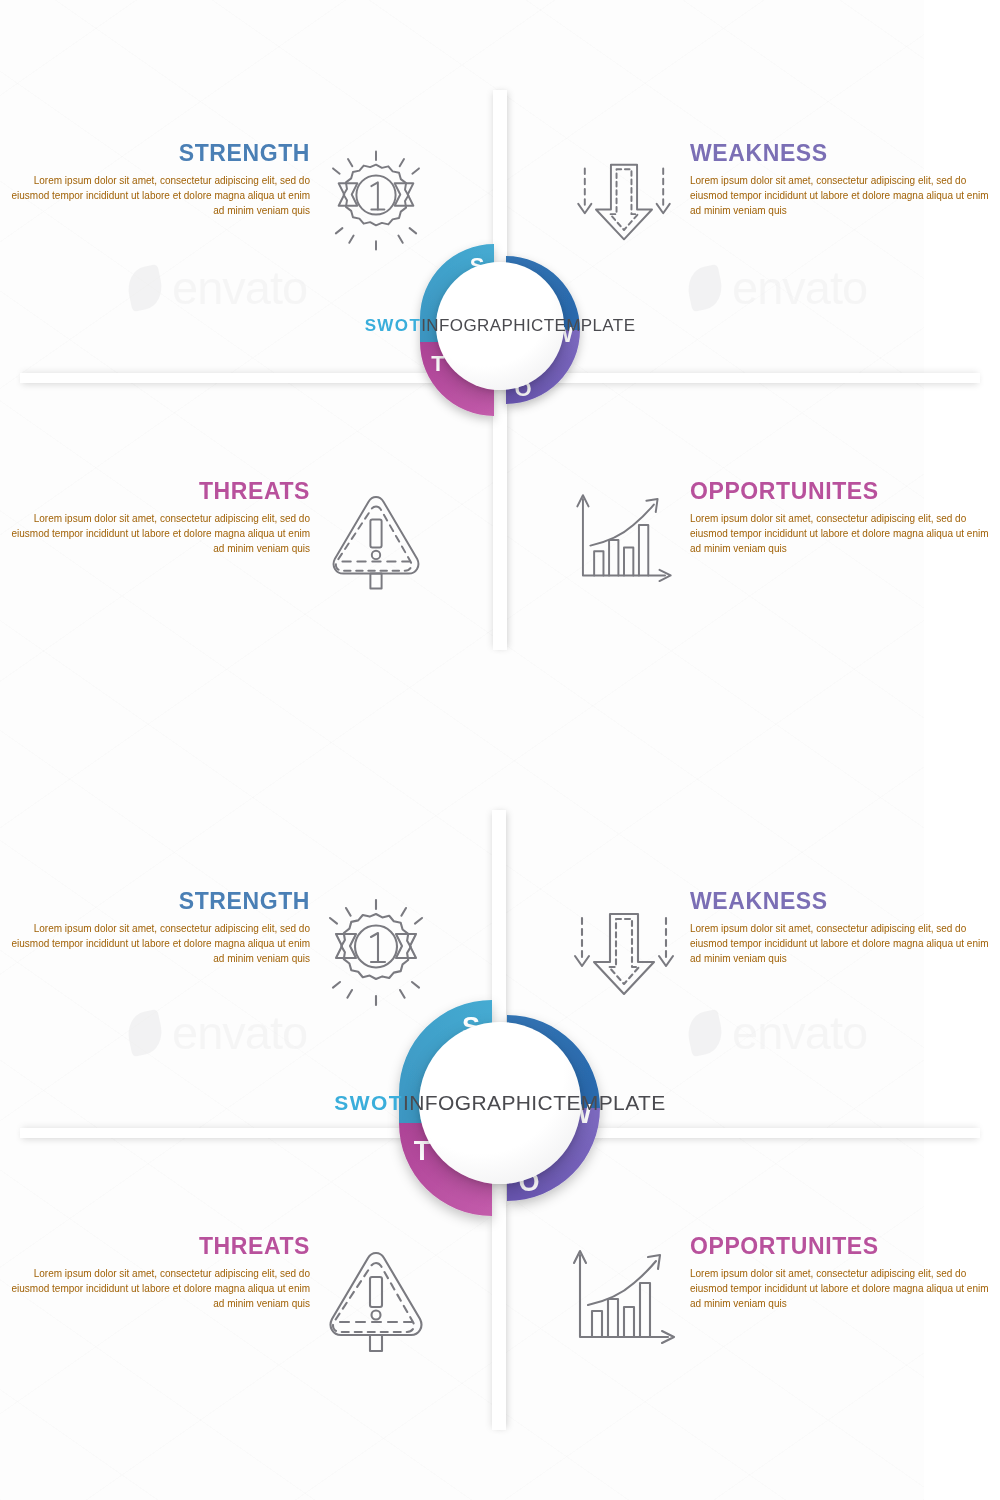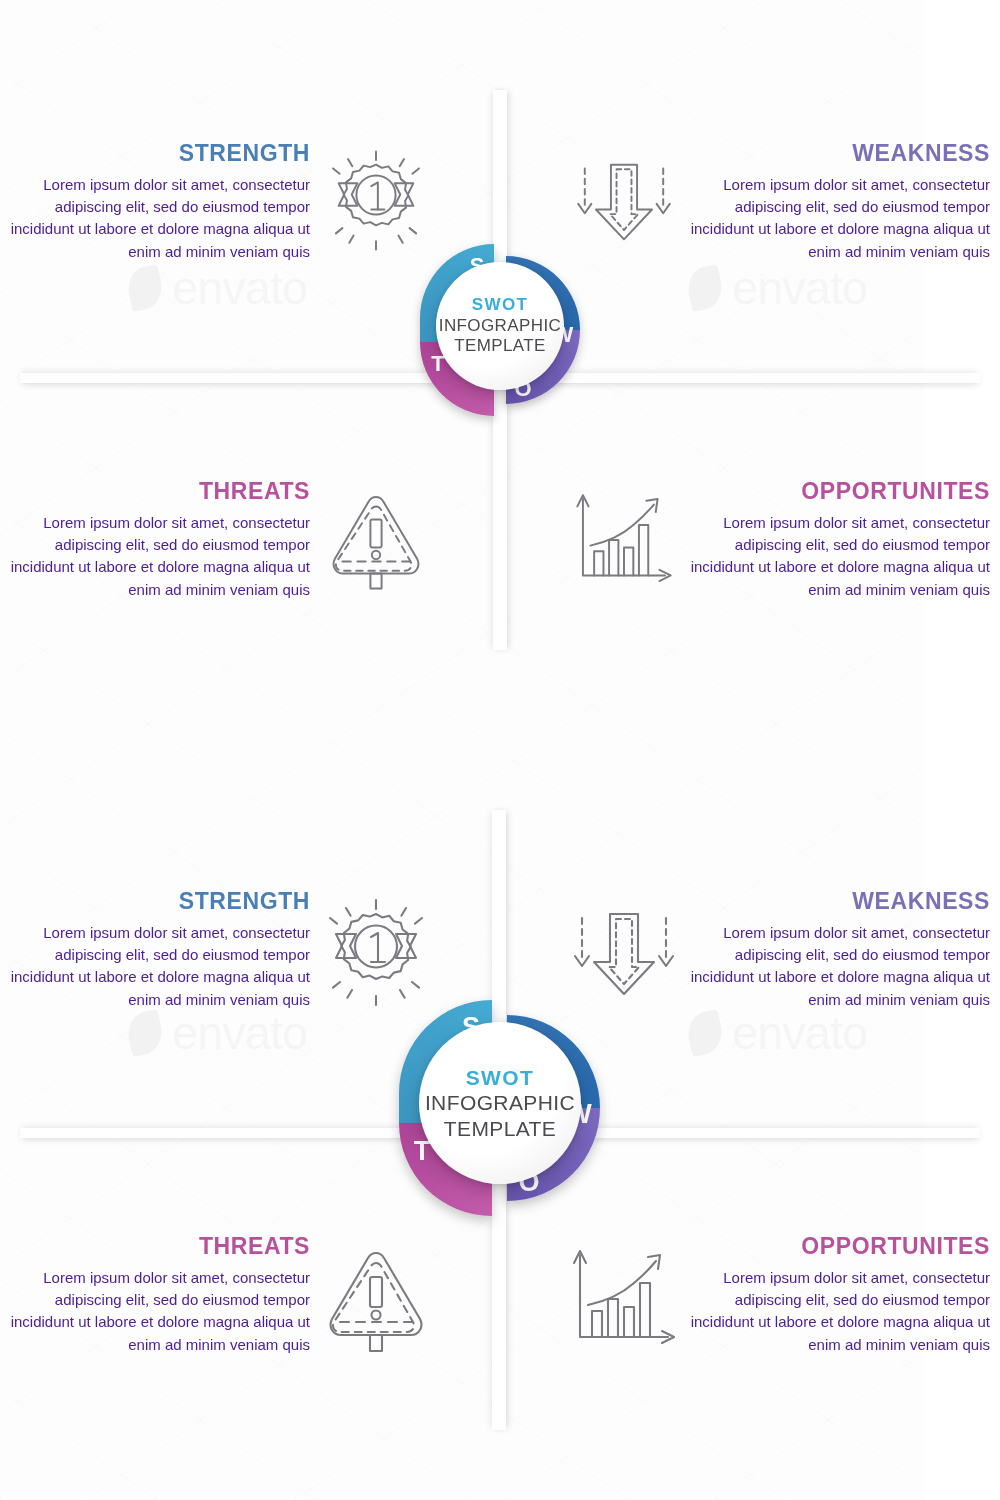--- a/index.html
+++ b/index.html
@@ -54,34 +54,34 @@
     width:430px;
     display:flex;
     align-items:flex-start;
     gap:6px;
   }
   .quad.left{ left:10px; flex-direction:row; }
   .quad.right{ right:10px; flex-direction:row-reverse; }
 
   .qtext{ width:300px; }
   .quad.left .qtext{ text-align:right; }
-  .quad.right .qtext{ text-align:right; }
+  .quad.right .qtext{ text-align:left; }
 
   .qtitle{
     font-size:23px;
     font-weight:bold;
     letter-spacing:0.6px;
     margin:0 0 9px 0;
     line-height:1;
     white-space:nowrap;
   }
   .qbody{
-    font-size:15px;
+    font-size:10px;
     line-height:1.48;
-    color:#4c1d95;
+    color:#a16207;
     margin:0;
   }
   .qicon{
     width:120px;height:120px;
     flex:0 0 120px;
     display:flex;align-items:flex-start;justify-content:center;
     padding-top:4px;
   }
   .qicon svg{ display:block; }
 
@@ -92,21 +92,21 @@
     transform:translateX(-50%);
   }
   .wheel svg{ display:block; }
   .hub{
     position:absolute;
     left:50%;top:50%;
     transform:translate(-50%,-50%);
     border-radius:50%;
     background:radial-gradient(circle at 38% 30%, #ffffff 0%, #ffffff 55%, #f2f2f3 82%, #e6e6e8 100%);
     box-shadow:0 7px 18px rgba(0,0,0,0.20), 0 2px 5px rgba(0,0,0,0.10);
-    display:flex;flex-direction:column;
+    display:flex;flex-direction:row;
     align-items:center;justify-content:center;
     text-align:center;
     line-height:1.22;
   }
   .hub .hub-swot{
     color:#3aaedb;
     font-weight:bold;
     letter-spacing:1.4px;
   }
   .hub .hub-l1, .hub .hub-l2{

